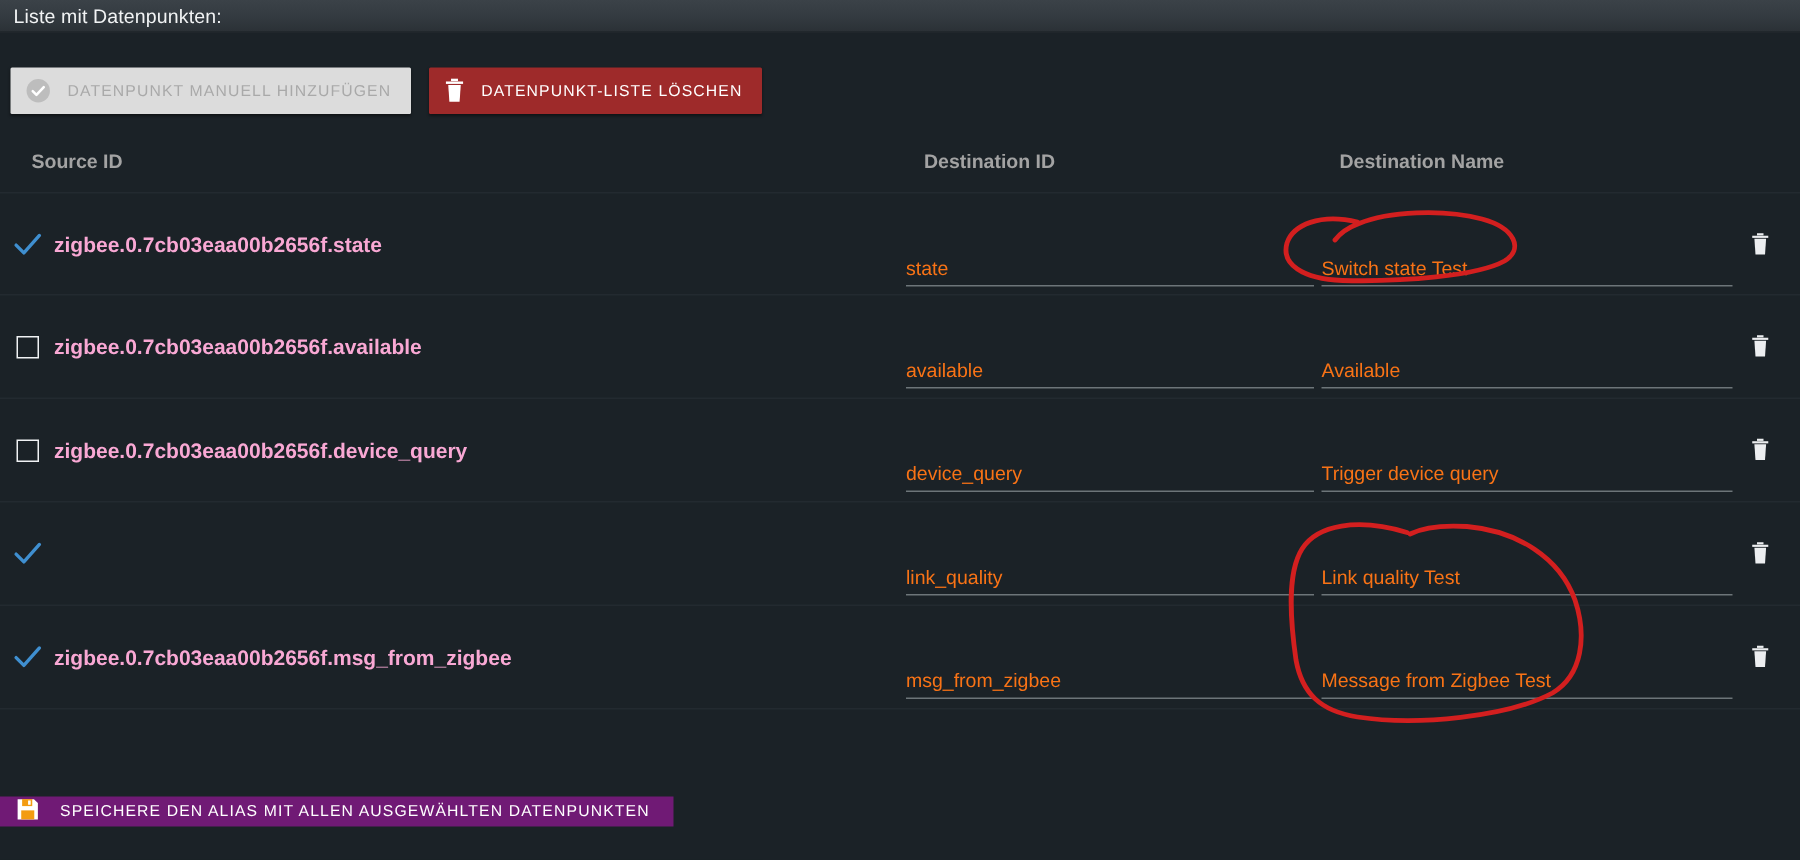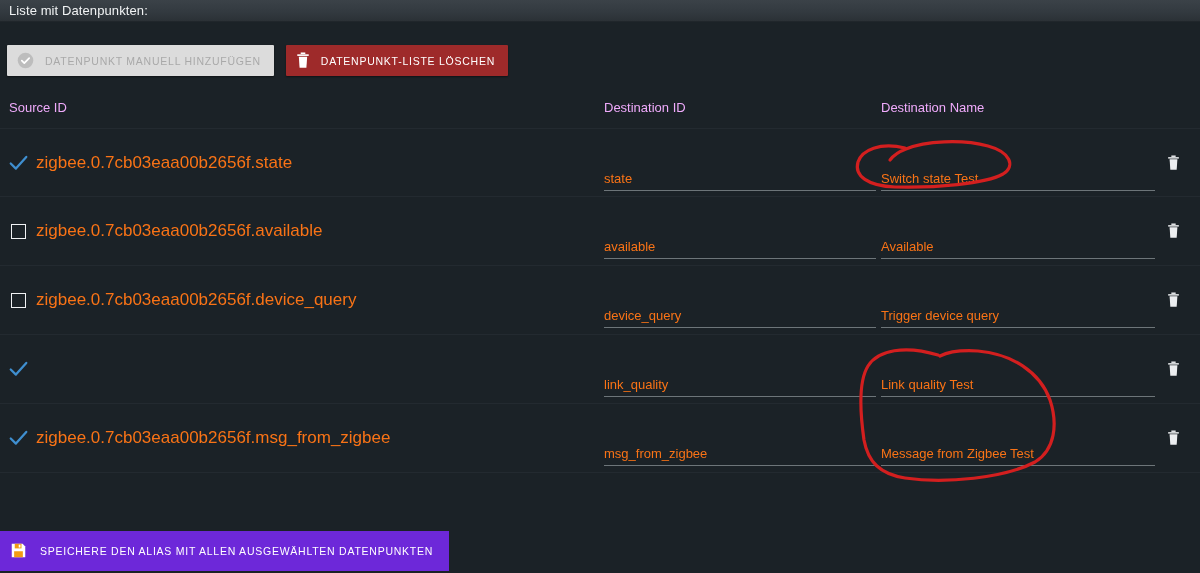--- a/index.html
+++ b/index.html
@@ -83,23 +83,24 @@
     width: 1200px;
   }
   .thead {
     position: relative;
     height: 32px;
   }
   .th {
     position: absolute;
     top: 4px;
     font-size: 13px;
-    font-weight: normal;
-    color: #f0abfc;
-    white-space: nowrap;
+    font-weight: bold;
+    color: #a3a3a3;
+    white-space: nowrap;
+    margin-left: 12px;
   }
   .th.c-src  { left: 9px; }
   .th.c-dst  { left: 604px; }
   .th.c-name { left: 881px; }
 
   .row {
     position: relative;
     height: 69px;
     border-bottom: 1px solid #232a30;
   }
@@ -124,23 +125,24 @@
     border: 1.6px solid #f0f2f4;
     background: transparent;
   }
   .check-on svg { display: block; }
 
   .cell-src {
     position: absolute;
     left: 36px;
     top: 50%;
     transform: translateY(-50%);
-    font-size: 17px;
-    color: #f97316;
-    white-space: nowrap;
+    font-size: 14px;
+    color: #f9a8d4;
+    white-space: nowrap;
+    font-weight: bold;
   }
 
   .field {
     position: absolute;
     border-bottom: 1px solid #6d7579;
     height: 36px;
     display: flex;
     align-items: flex-end;
     padding-bottom: 4px;
   }
@@ -163,24 +165,24 @@
     display: flex;
     align-items: center;
     justify-content: center;
   }
 
   
   #btn-save {
     position: absolute;
     left: 0;
     top: 531px;
-    height: 40px;
-    display: flex;
-    align-items: center;
-    background: #6d28d9;
+    height: 20px;
+    display: flex;
+    align-items: center;
+    background: #701a75;
     color: #ffffff;
     border: none;
     cursor: pointer;
     font-family: "Liberation Sans", sans-serif;
     font-size: 10.5px;
     letter-spacing: .75px;
     text-transform: uppercase;
     padding: 0 16px 0 11px;
     white-space: nowrap;
   }

